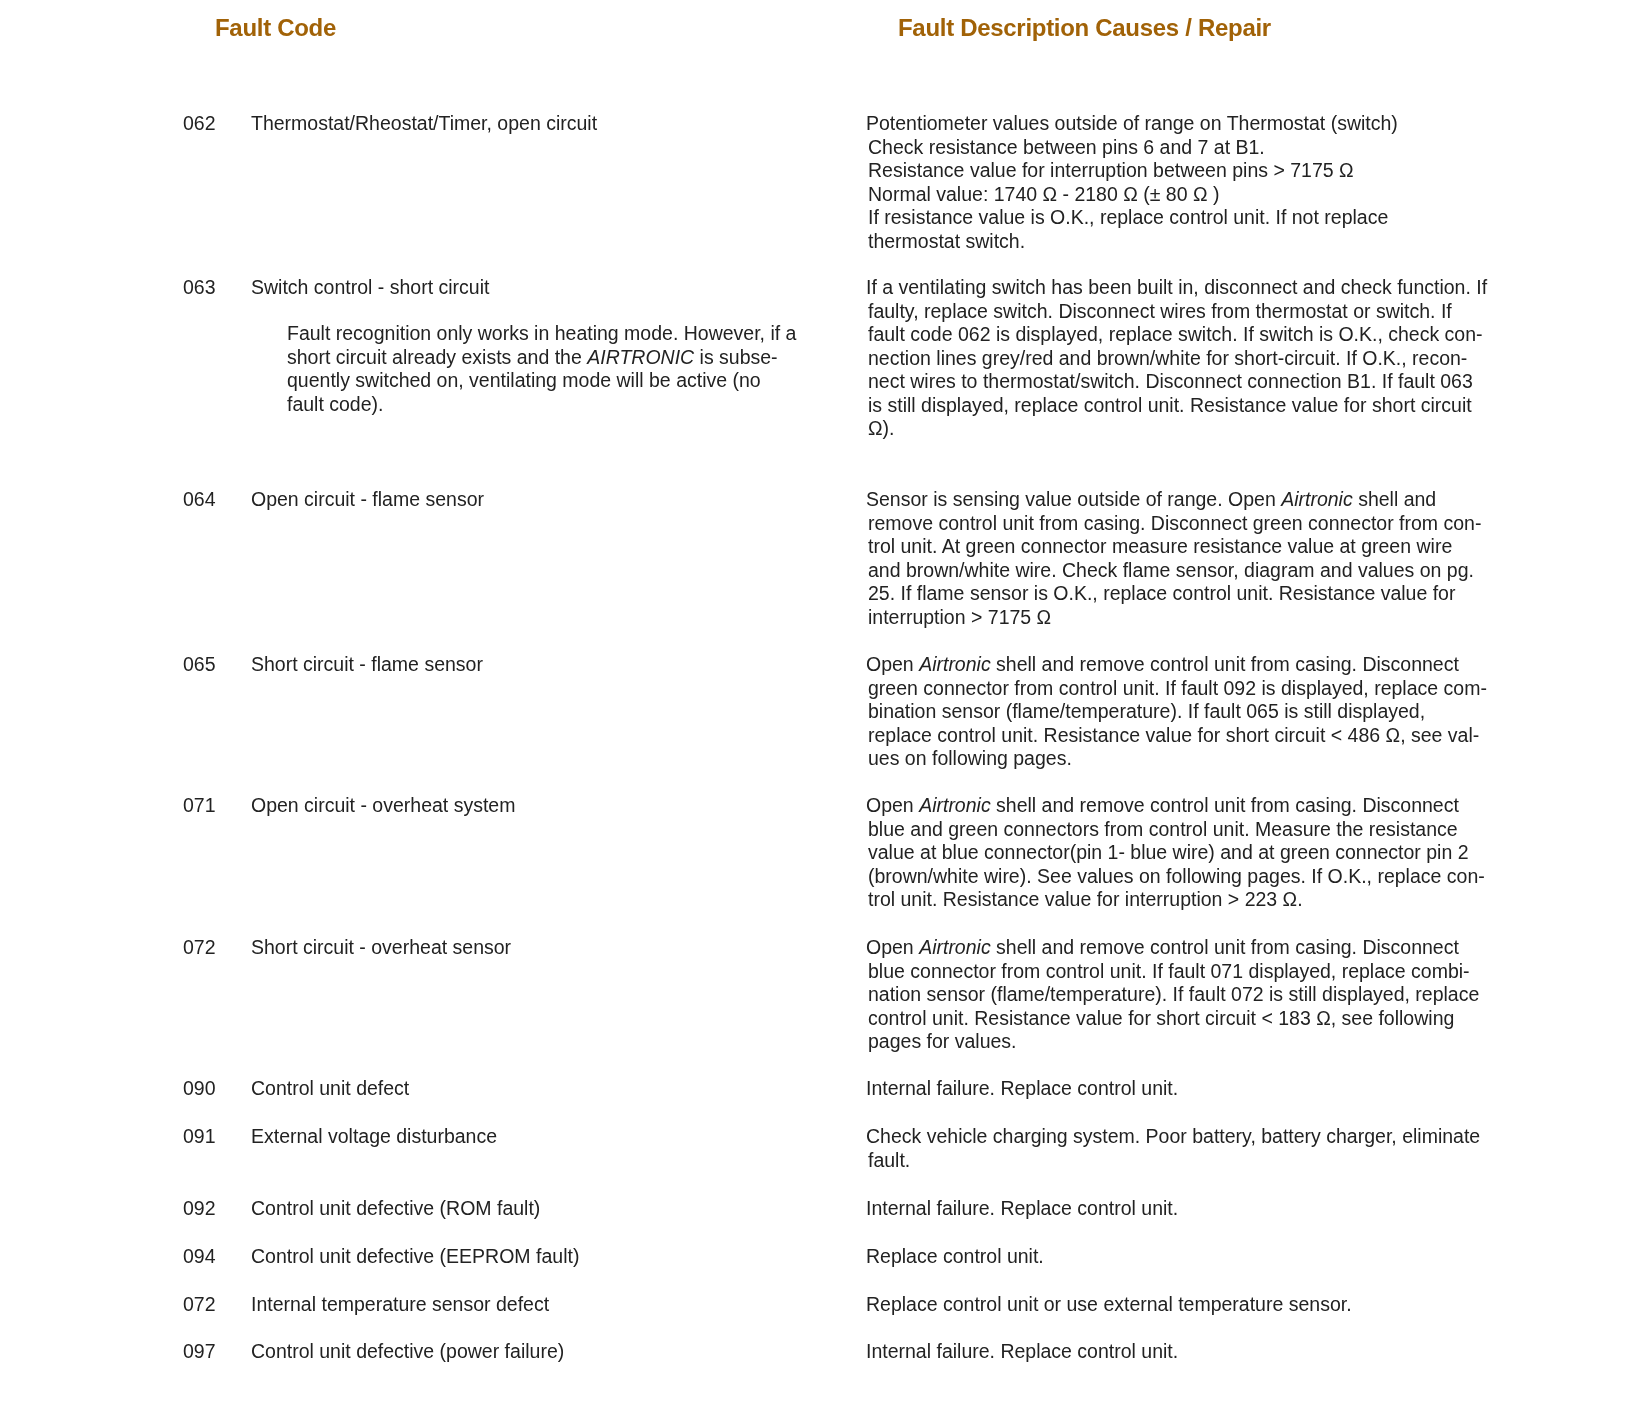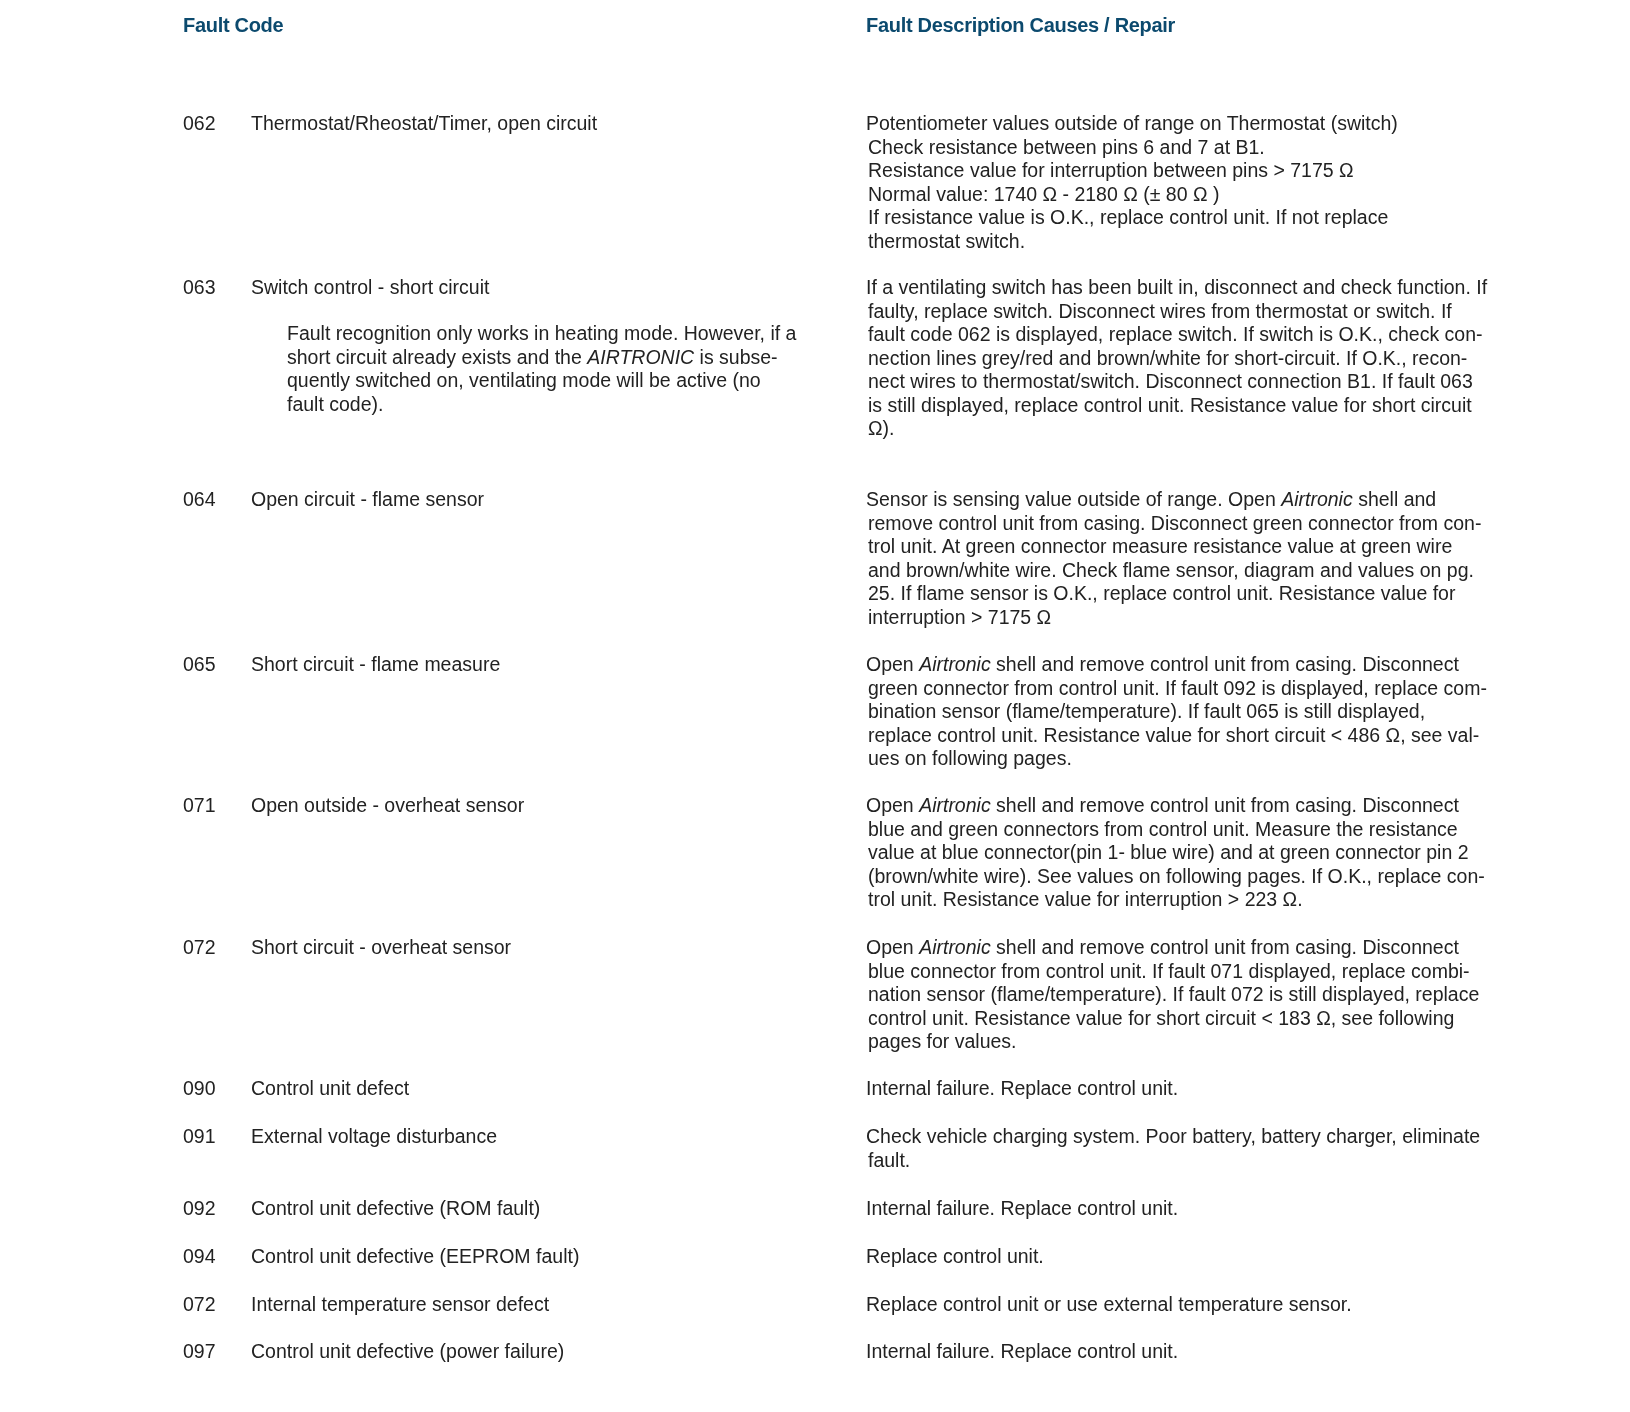--- a/index.html
+++ b/index.html
@@ -1,18 +1,18 @@
 <!DOCTYPE html>
 <html><head>
 <meta charset="utf-8">
 <style>
   html, body { margin: 0; padding: 0; background: #ffffff; }
   body { width: 1630px; height: 1412px; position: relative; overflow: hidden;
          font-family: "Liberation Sans", sans-serif; color: #222222; }
-  .hdr { position: absolute; top: 14px; font-weight: bold; font-size: 20px; letter-spacing: -0.3px; color: #0c4a6e; }
+  .hdr { position: absolute; top: 14px; font-weight: bold; font-size: 24px; letter-spacing: -0.3px; color: #a16207; margin-left: 32px; }
   .hdr.left { left: 183px; }
   .hdr.right { left: 866px; }
   .row { position: absolute; left: 0; width: 1630px; }
   .code { position: absolute; left: 183px; top: 0; font-size: 19.5px; line-height: 23.5px; }
   .title { position: absolute; left: 251px; top: 0; font-size: 19.5px; line-height: 23.5px; white-space: nowrap; }
   .note { position: absolute; left: 255px; top: 46px; width: 520px; font-size: 19.5px; line-height: 23.5px; margin-left: 32px; }
   .desc { position: absolute; left: 866px; top: 0; width: 640px; font-size: 19.5px; line-height: 23.5px; }
   .desc .ln { display: block; white-space: nowrap; padding-left: 2px; }
   .desc .ln:first-child { padding-left: 0; }
   .note .ln { display: block; white-space: nowrap; }
@@ -63,32 +63,32 @@
         <span class="ln"><span>Sensor is sensing value outside of range. Open </span><i>Airtronic</i><span> shell and</span></span>
         <span class="ln"><span>remove control unit from casing. Disconnect green connector from con-</span></span>
         <span class="ln"><span>trol unit. At green connector measure resistance value at green wire</span></span>
         <span class="ln"><span>and brown/white wire. Check flame sensor, diagram and values on pg.</span></span>
         <span class="ln"><span>25. If flame sensor is O.K., replace control unit. Resistance value for</span></span>
         <span class="ln"><span>interruption &gt; 7175 Ω</span></span>
       </div>
     </div>
     <div class="row" style="top: 653px;">
       <div class="code">065</div>
-      <div class="title">Short circuit - flame measure</div>
+      <div class="title">Short circuit - flame sensor</div>
       <div class="desc">
         <span class="ln"><span>Open </span><i>Airtronic</i><span> shell and remove control unit from casing. Disconnect</span></span>
         <span class="ln"><span>green connector from control unit. If fault 092 is displayed, replace com-</span></span>
         <span class="ln"><span>bination sensor (flame/temperature). If fault 065 is still displayed,</span></span>
         <span class="ln"><span>replace control unit. Resistance value for short circuit &lt; 486 Ω, see val-</span></span>
         <span class="ln"><span>ues on following pages.</span></span>
       </div>
     </div>
     <div class="row" style="top: 794px;">
       <div class="code">071</div>
-      <div class="title">Open outside - overheat sensor</div>
+      <div class="title">Open circuit - overheat system</div>
       <div class="desc">
         <span class="ln"><span>Open </span><i>Airtronic</i><span> shell and remove control unit from casing. Disconnect</span></span>
         <span class="ln"><span>blue and green connectors from control unit. Measure the resistance</span></span>
         <span class="ln"><span>value at blue connector(pin 1- blue wire) and at green connector pin 2</span></span>
         <span class="ln"><span>(brown/white wire). See values on following pages. If O.K., replace con-</span></span>
         <span class="ln"><span>trol unit. Resistance value for interruption &gt; 223 Ω.</span></span>
       </div>
     </div>
     <div class="row" style="top: 936px;">
       <div class="code">072</div>

